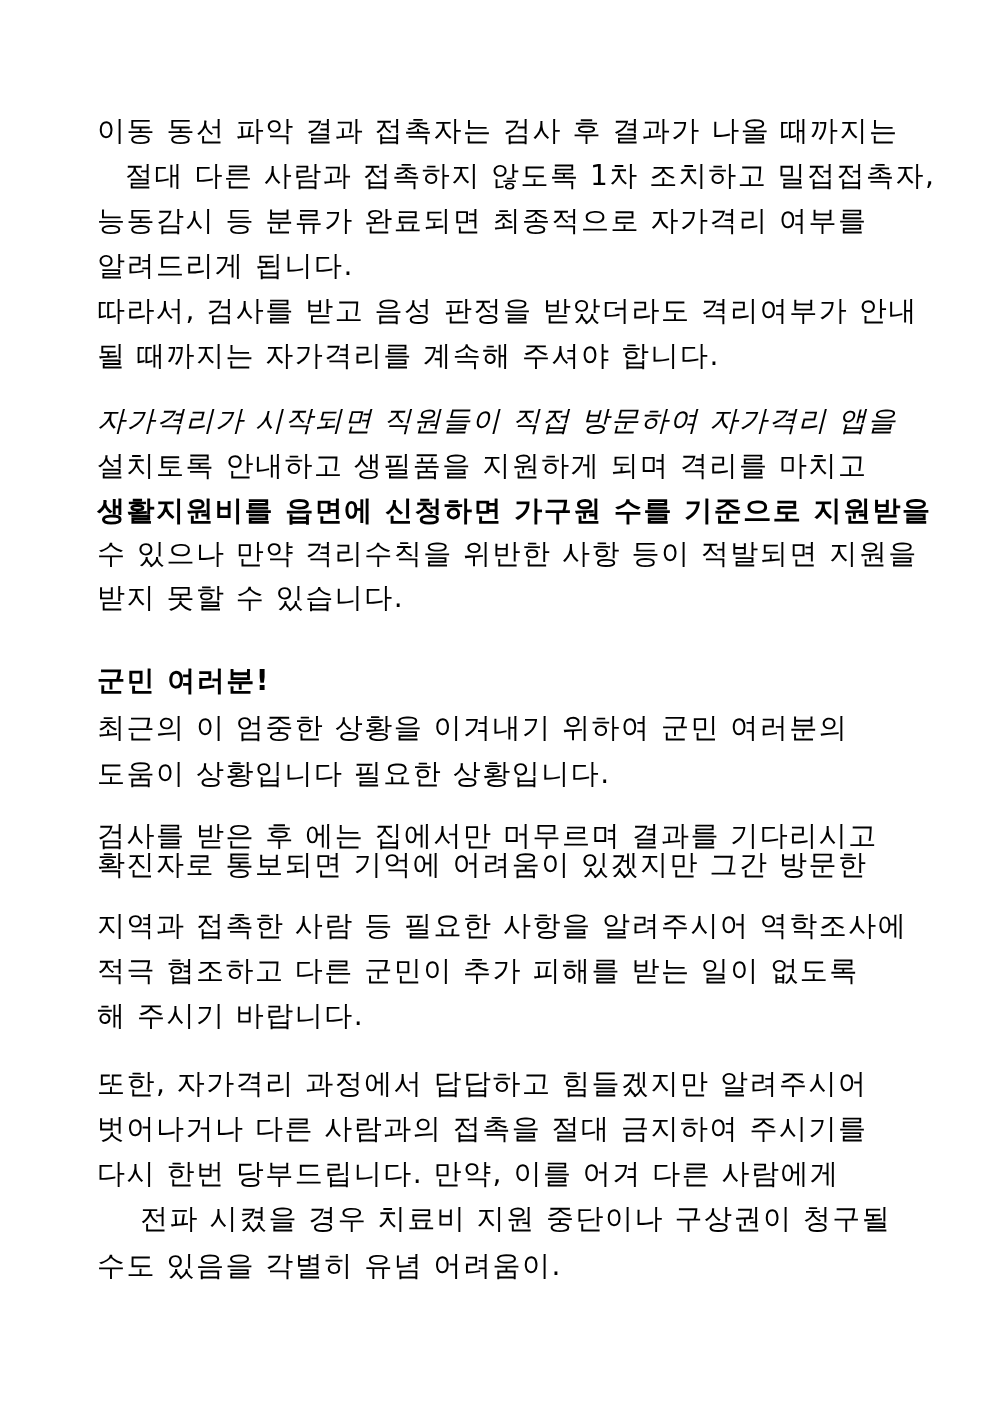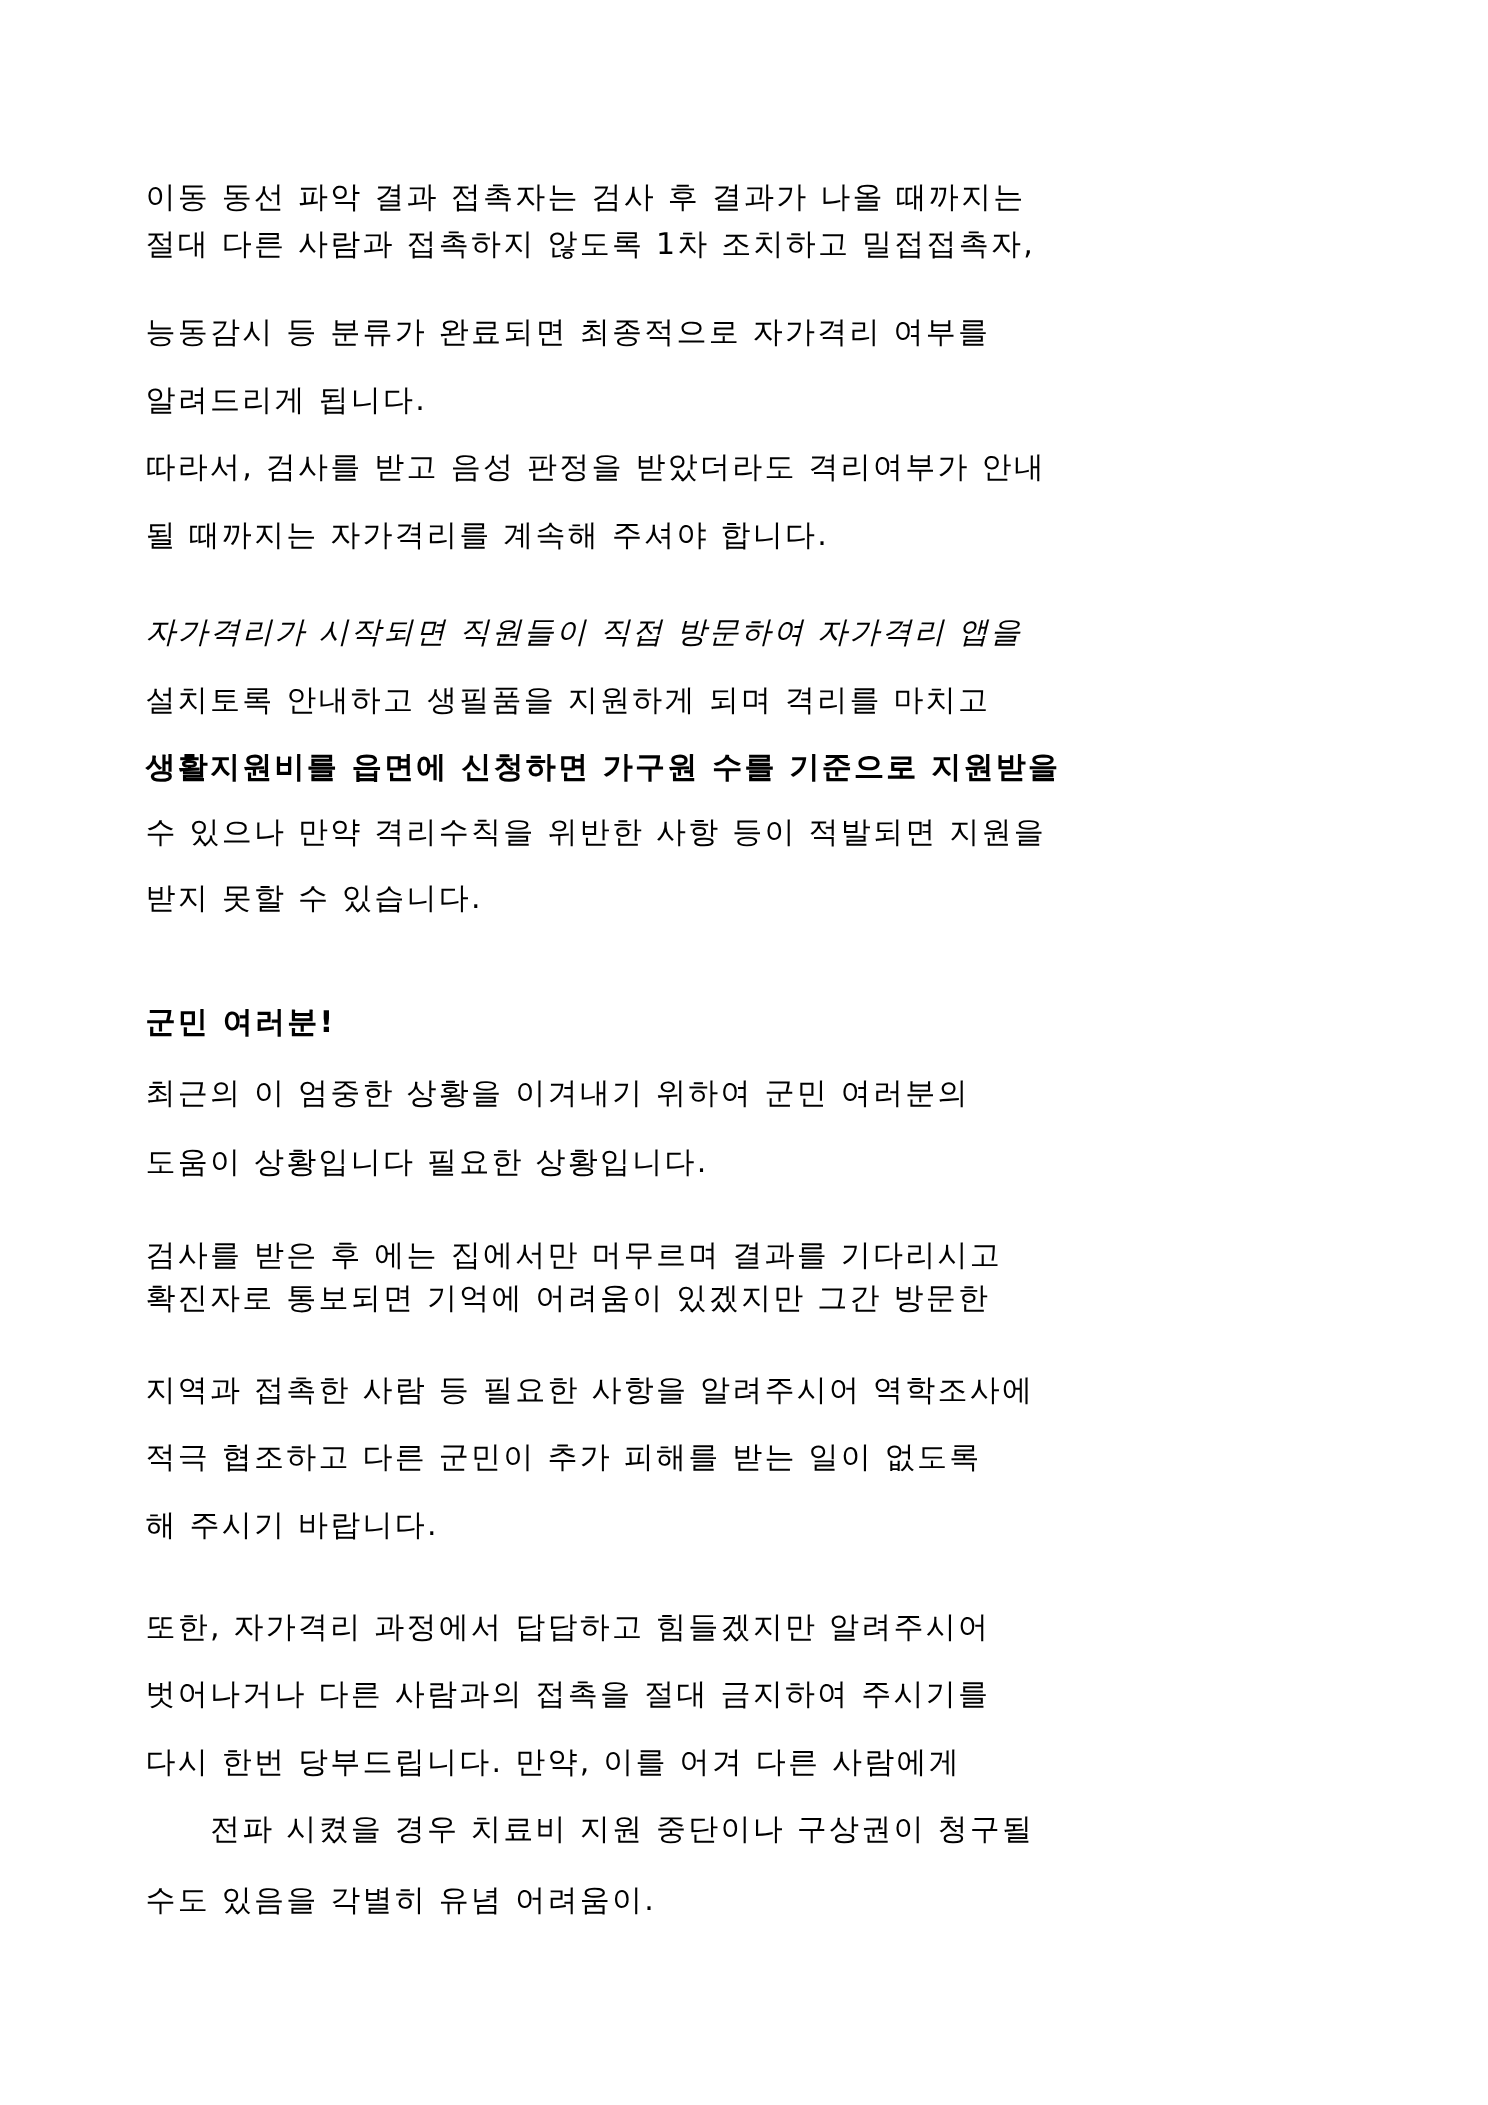--- a/index.html
+++ b/index.html
@@ -19,38 +19,38 @@
       position: absolute;
       left: 0;
       top: 0;
       width: 992px;
       height: 1403px;
     }
     .line {
       position: absolute;
       left: 97px;
       white-space: nowrap;
-      font-size: 20px;
+      font-size: 28px;
       line-height: 34px;
       letter-spacing: 1.5px;
       font-weight: normal;
       text-align: center;
     }
     .heading {
       font-weight: bold;
     }
   </style>
 </head>
 <body>
 
 <div class="page">
 
   <div>
     <div class="line" style="top:114px;">이동 동선 파악 결과 접촉자는 검사 후 결과가 나올 때까지는</div>
-    <div class="line" style="top:145px;">절대 다른 사람과 접촉하지 않도록 1차 조치하고 밀접접촉자,</div>
+    <div class="line" style="top:159px;margin-left:28px;">절대 다른 사람과 접촉하지 않도록 1차 조치하고 밀접접촉자,</div>
     <div class="line" style="top:204px;">능동감시 등 분류가 완료되면 최종적으로 자가격리 여부를</div>
     <div class="line" style="top:249px;">알려드리게 됩니다.</div>
     <div class="line" style="top:294px;">따라서, 검사를 받고 음성 판정을 받았더라도 격리여부가 안내</div>
     <div class="line" style="top:339px;">될 때까지는 자가격리를 계속해 주셔야 합니다.</div>
   </div>
 
   <div>
     <div class="line" style="top:404px;font-style:italic;">자가격리가 시작되면 직원들이 직접 방문하여 자가격리 앱을</div>
     <div class="line" style="top:449px;">설치토록 안내하고 생필품을 지원하게 되며 격리를 마치고</div>
     <div class="line" style="top:494px;font-weight:bold;">생활지원비를 읍면에 신청하면 가구원 수를 기준으로 지원받을</div>

